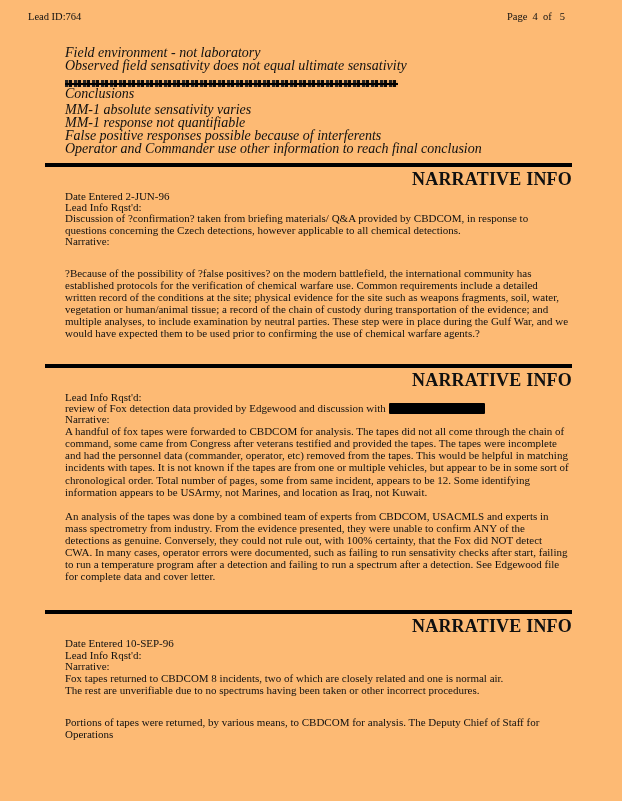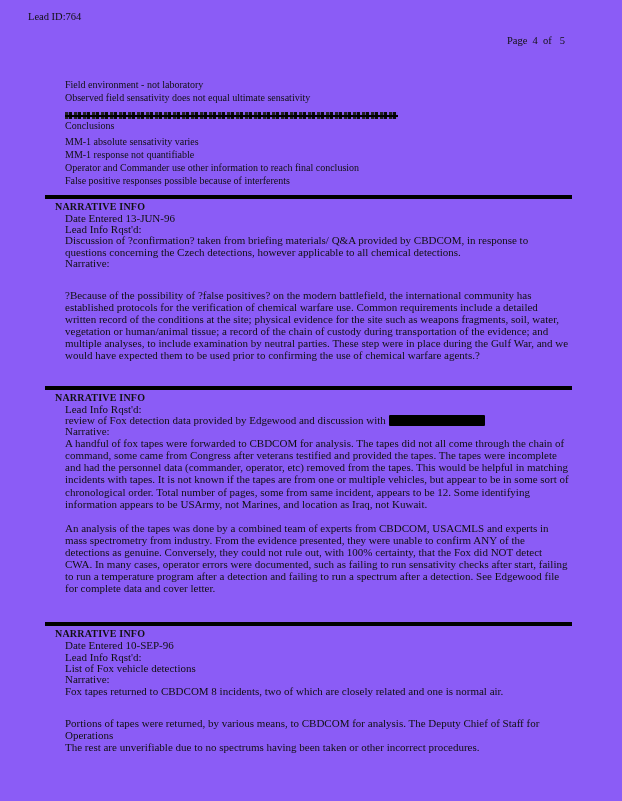--- a/index.html
+++ b/index.html
@@ -3,33 +3,33 @@
 <meta charset="utf-8">
 <style>
   * { margin:0; padding:0; box-sizing:border-box; }
   html, body { background:#e9e9e9; }
   body { font-family:"Liberation Serif", serif; }
 
   .page {
     position:relative;
     width:622px; height:801px;
     margin:0 auto;
-    background:#8b5cf6;
+    background:#fdba74;
     color:#101010;
     overflow:hidden;
   }
 
   .doc-header {
     display:flex; justify-content:space-between;
     padding:11px 57px 0 28px;
     font-size:10.5px;
   }
-  .page-num { white-space:pre;margin-top:24px; }
+  .page-num { white-space:pre; }
 
-  .intro { margin:32px 30px 0 65px; font-size:10px; }
+  .intro { margin:24px 30px 0 65px; font-size:14px;font-style:italic; }
   .intro p { margin:0; line-height:13px; }
   .i2 { margin-top:16px; }
 
   .scribble {
     margin-top:8px;
     width:333px; height:7px;
     background:
       linear-gradient(#000 0 0) 0 3px/100% 2px no-repeat,
       repeating-linear-gradient(90deg, #222 0 3px, rgba(0,0,0,.3) 3px 4px, #0a0a0a 4px 7px, rgba(0,0,0,.05) 7px 9px);
   }
@@ -39,23 +39,24 @@
   .c.first { margin-top:3px; }
 
   .narr {
     margin:8px 50px 0 45px;
     border-top:4px solid #000;
   }
   .narr.pb1 { padding-bottom:16px; }
   .narr.pb2 { padding-bottom:20px; }
 
   .ntitle {
-    font-size:10px; font-weight:bold;
+    font-size:18px; font-weight:bold;
     padding:2px 0 1px 10px;
     letter-spacing:.2px;
+    text-align:right;
   }
   .inner { padding-left:20px; padding-right:2px; font-size:11px; }
 
   .meta { line-height:11.2px; }
   .b { font-weight:normal; }
   .lead-text { line-height:11.2px; }
 
   .para { line-height:12.1px; }
   .gap-lg { margin-top:20px; }
   .gap-sm { margin-top:12px; }
@@ -79,28 +80,28 @@
     <span class="page-num">Page  4  of   5</span>
   </header>
 
   <div class="intro">
     <p class="i1">Field environment - not laboratory</p>
     <p class="i2">Observed field sensativity does not equal ultimate sensativity</p>
     <div class="scribble"></div>
     <p class="ch">Conclusions</p>
     <p class="c first">MM-1 absolute sensativity varies</p>
     <p class="c">MM-1 response not quantifiable</p>
+    <p class="c">False positive responses possible because of interferents</p>
     <p class="c">Operator and Commander use other information to reach final conclusion</p>
-    <p class="c">False positive responses possible because of interferents</p>
   </div>
 
   <section class="narr pb1">
     <h2 class="ntitle">NARRATIVE INFO</h2>
     <div class="inner">
-      <p class="meta"><span class="b">Date Entered</span> <span>13-JUN-96</span></p>
+      <p class="meta"><span class="b">Date Entered</span> <span>2-JUN-96</span></p>
       <p class="meta b">Lead Info Rqst'd:</p>
       <p class="lead-text">Discussion of ?confirmation? taken from briefing materials/ Q&amp;A provided by CBDCOM,  in response to questions concerning the Czech detections, however applicable to all chemical detections.</p>
       <p class="meta b">Narrative:</p>
       <p class="para gap-lg">?Because of the possibility of ?false positives? on the modern battlefield, the international community has established protocols for the verification of chemical warfare use.  Common requirements include a detailed written record of the conditions at the site; physical  evidence for the site such as weapons fragments, soil, water, vegetation or human/animal tissue; a record of the chain of custody during transportation of the evidence; and multiple analyses, to include examination by neutral parties.  These step were in place during the Gulf War, and we would have expected them to be used prior to confirming the use of chemical warfare agents.?</p>
     </div>
   </section>
 
   <section class="narr pb2">
     <h2 class="ntitle">NARRATIVE INFO</h2>
     <div class="inner">
@@ -110,21 +111,20 @@
       <p class="para">A handful of fox tapes were forwarded to CBDCOM for analysis.  The tapes did not all come through the chain of command, some came from Congress after veterans testified and provided the tapes.  The tapes were incomplete and had the personnel data (commander, operator, etc) removed from the tapes.  This would be helpful in matching incidents with tapes.  It is not known if the tapes are from one or multiple vehicles, but appear to be in some sort of chronological order.  Total number of pages, some from same incident, appears to be 12.  Some identifying information appears to be USArmy, not Marines, and location as Iraq, not Kuwait.</p>
       <p class="para gap-sm">An analysis of the tapes was done by a combined team of experts from CBDCOM, USACMLS and experts in mass spectrometry from industry.  From the evidence presented,  they were unable to confirm ANY of the detections as genuine.  Conversely, they could not rule out, with 100% certainty, that the Fox did NOT detect CWA.  In many cases, operator errors were documented, such as failing to run sensativity checks after start, failing to run a temperature program after a detection and failing to run a spectrum after a detection.  See Edgewood file for complete data and cover letter.</p>
     </div>
   </section>
 
   <section class="narr">
     <h2 class="ntitle">NARRATIVE INFO</h2>
     <div class="inner">
       <p class="meta"><span class="b">Date Entered</span> <span>10-SEP-96</span></p>
       <p class="meta b">Lead Info Rqst'd:</p>
-      <p class="lead-text">List of Fox vehicle detections</p>
       <p class="meta b">Narrative:</p>
       <p class="para">Fox tapes returned to CBDCOM  8 incidents, two of which are closely related and one is normal air.</p>
+      <p class="para">The rest are unverifiable due to no spectrums having been taken or other incorrect procedures.</p>
       <p class="para gap-lg">Portions of tapes were returned, by various means, to CBDCOM for analysis.  The Deputy Chief of Staff for Operations</p>
-      <p class="para">The rest are unverifiable due to no spectrums having been taken or other incorrect procedures.</p>
     </div>
   </section>
 
 </div>
 
 </body></html>

